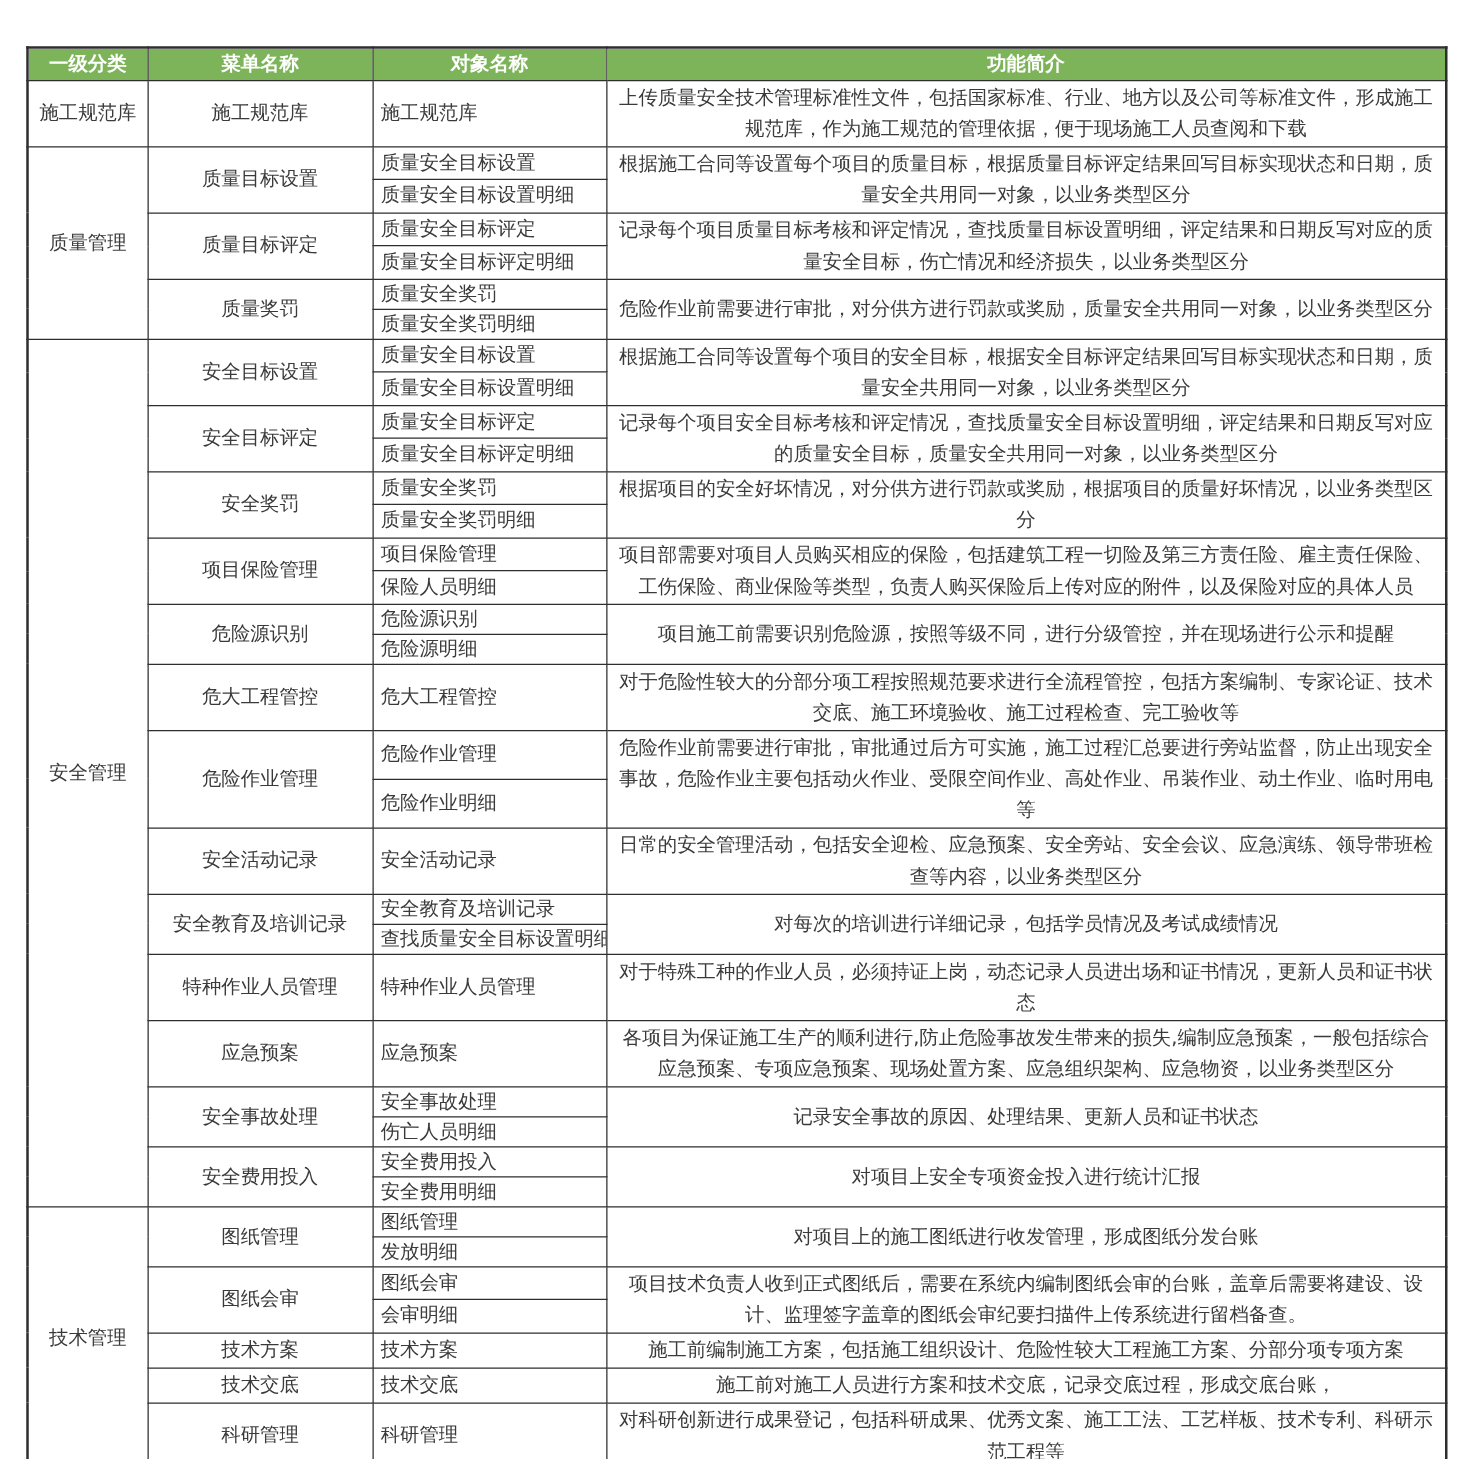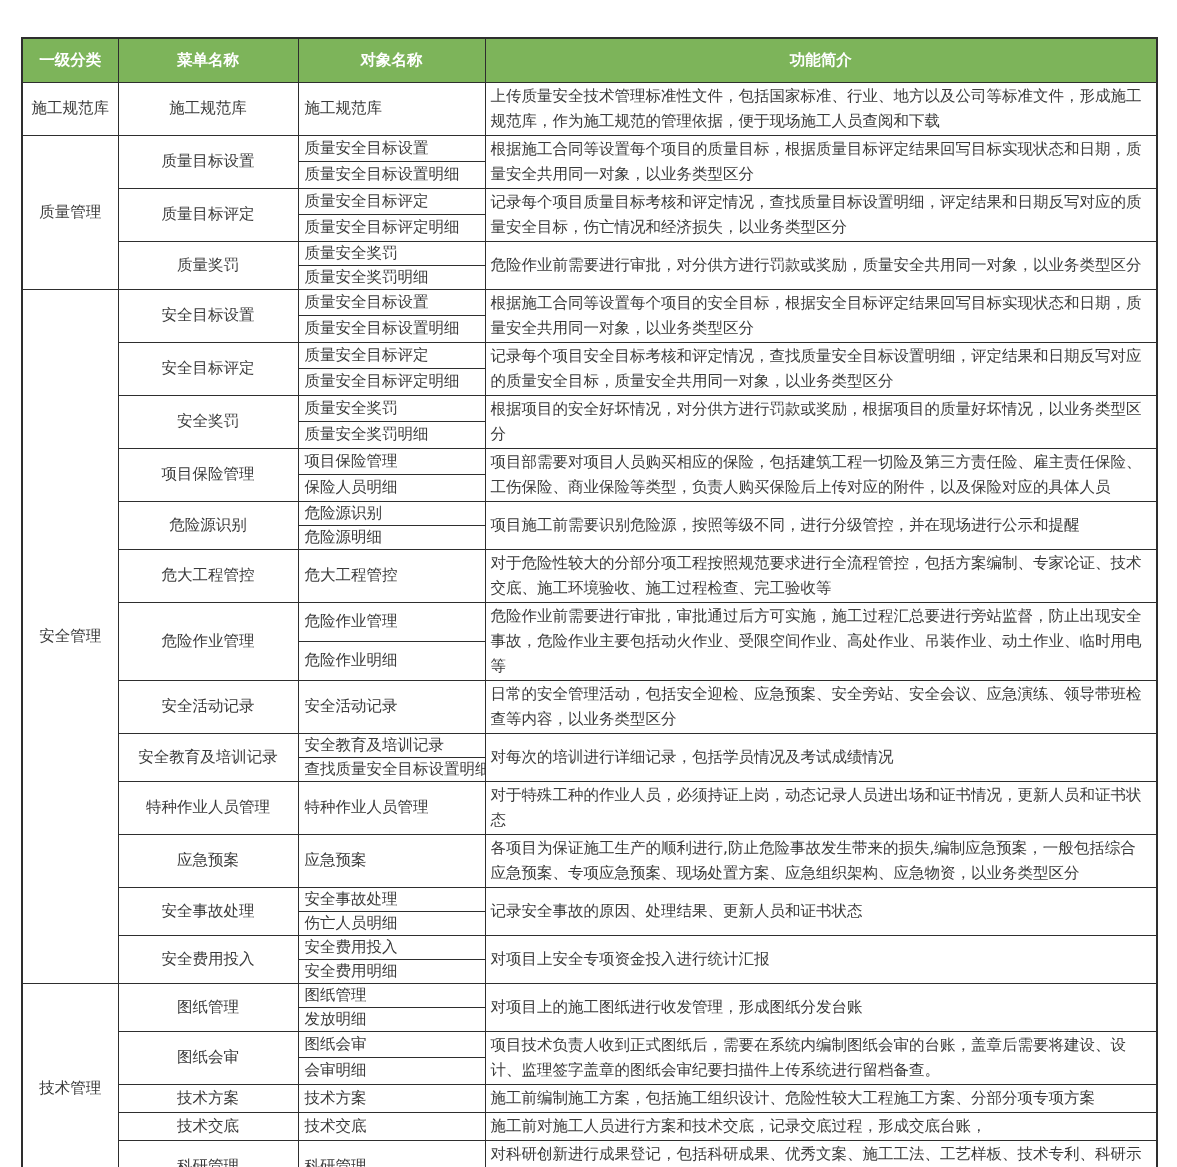--- a/index.html
+++ b/index.html
@@ -29,21 +29,21 @@
   th, td {
     border: 1px solid var(--border);
     font-size: 15.5px;
     color: var(--body-text);
     overflow: hidden;
   }
   th {
     background: var(--header-bg);
     color: var(--header-text);
     font-weight: bold;
-    height: 44px;
+    height: 26px;
     text-align: center;
     padding: 1px 4px;
   }
   td.cat-cell {
     text-align: center;
     vertical-align: middle;
     padding: 1px 4px;
   }
   td.menu-cell {
     text-align: center;
@@ -51,21 +51,21 @@
     padding: 1px 4px;
   }
   td.obj-cell {
     text-align: left;
     vertical-align: middle;
     height: 24px;
     padding: 1px 6px;
     white-space: nowrap;
   }
   td.desc-cell {
-    text-align: left;
+    text-align: center;
     vertical-align: middle;
     line-height: 25px;
     padding: 1px 5px;
   }
 </style>
 </head>
 <body>
 
 <div class="table-wrap">
   <table>

